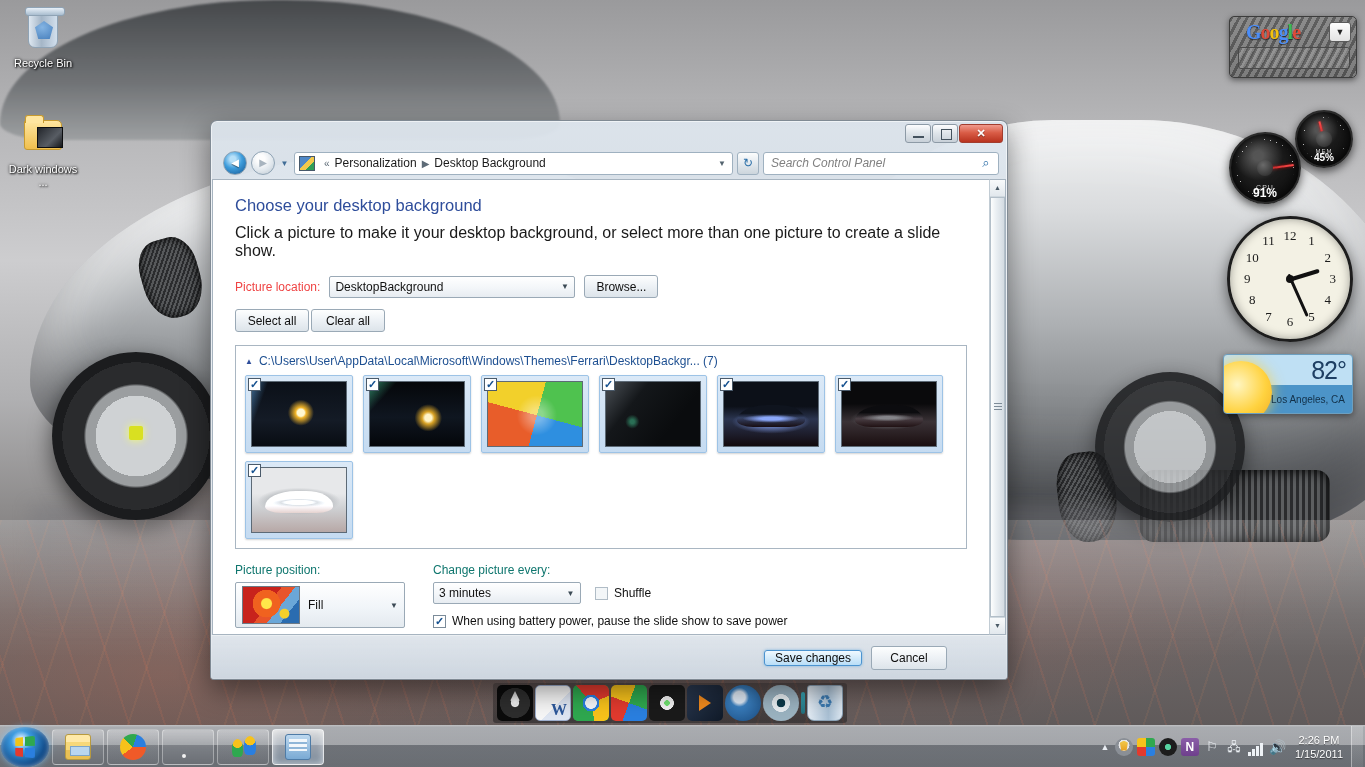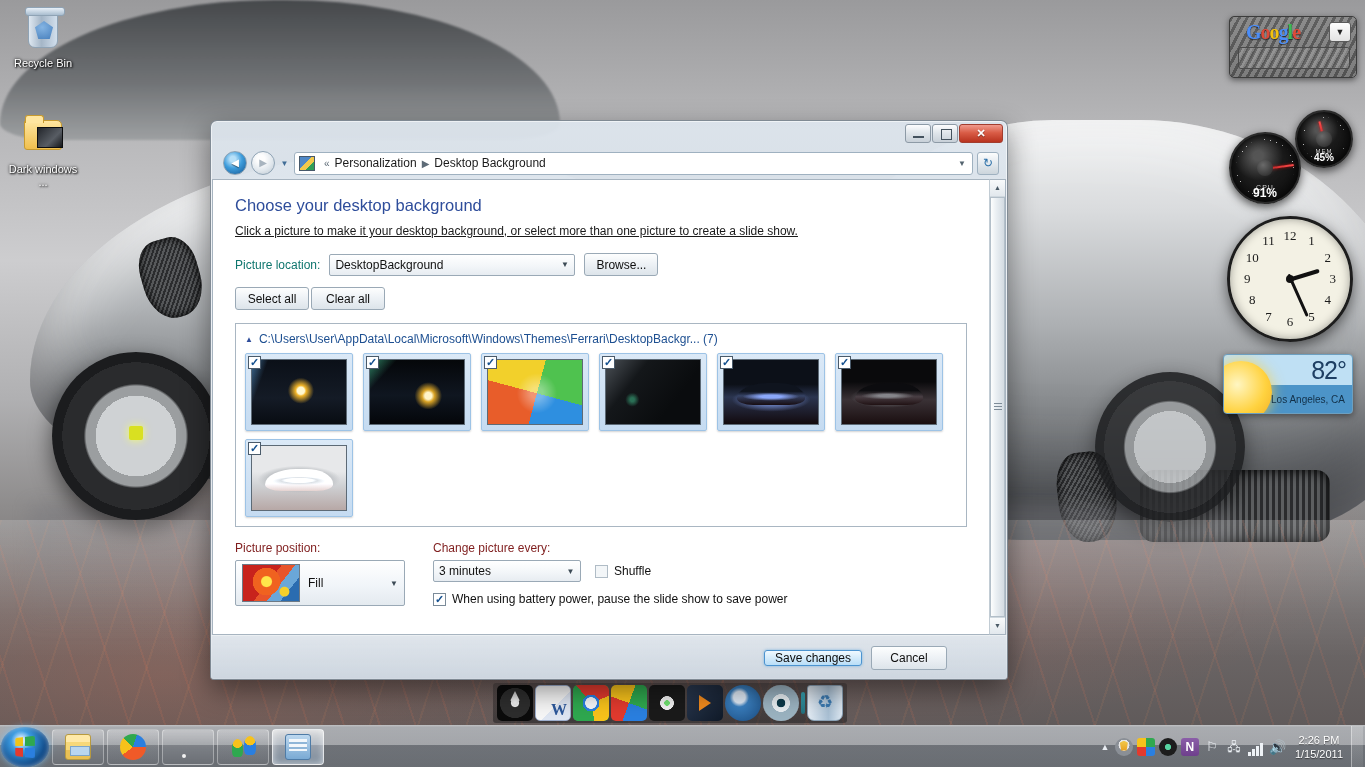--- a/index.html
+++ b/index.html
@@ -391,24 +391,24 @@
   #search-icon { width: 24px; text-align: center; color: #2c6ea8; font-size: 13px; cursor: pointer; }
 
   #content-shell { flex: 1; display: flex; min-height: 0; margin: 0 1px; }
   #content {
     flex: 1; min-width: 0; background: #fff;
     border: 1px solid #a7b4c0; border-right: none;
     padding: 16px 0 0 0; position: relative; overflow: hidden;
   }
   #content-inner { padding: 0 22px; }
   #page-title { color: #2e4d9b; font-size: 16.5px; margin-bottom: 9px; }
-  #page-sub { color: #1a1a1a; font-size: 12px; margin-bottom: 15px; text-decoration: underline; }
+  #page-sub { color: #1a1a1a; font-size: 16px; margin-bottom: 15px; }
 
   .row { display: flex; align-items: center; gap: 9px; margin-bottom: 11px; }
-  .lbl { font-size: 12px; color: #0f766e; }
+  .lbl { font-size: 12px; color: #ef4444; }
   .combo {
     height: 22px; border: 1px solid #9aa9b6; border-radius: 2px;
     background: linear-gradient(to bottom, #ffffff, #f3f6f9 55%, #e7ecf1);
     display: flex; align-items: center; padding-left: 5px; cursor: pointer;
     font-size: 12px; color: #111;
   }
   .combo .arrow { margin-left: auto; width: 19px; text-align: center; color: #3c4a55; font-size: 8px; }
   #combo-location { width: 246px; }
   .btn {
     height: 23px; min-width: 74px; padding: 0 10px;
@@ -467,21 +467,21 @@
       radial-gradient(ellipse 58% 28% at 50% 52%, #e9ebee 0 24%, #b0b4b8 46%, rgba(190,190,195,0) 76%),
       linear-gradient(to bottom, #e7e8ea 0 40%, #cfd1d4 62%, #b7a8a6 100%); }
   .pic-bluecar::after, .pic-blackcar::after, .pic-silvercar::after {
     content:""; position:absolute; left:14%; top:36%; width:72%; height:34%;
     border-radius: 46% 40% 24% 24% / 72% 68% 30% 30%;
     background: inherit; filter: brightness(1.25) blur(.6px);
   }
 
   #bottom-opts { display: flex; gap: 22px; }
   #pos-col { width: 176px; }
-  .opt-label { font-size: 12px; color: #7f1d1d; margin-bottom: 5px; }
+  .opt-label { font-size: 12px; color: #0f766e; margin-bottom: 5px; }
   #combo-position {
     width: 170px; height: 46px; border: 1px solid #9aa9b6; border-radius: 2px;
     background: linear-gradient(to bottom, #ffffff, #f1f5f9 55%, #e4eaef);
     display: flex; align-items: center; padding: 0 6px; cursor: pointer;
   }
   #pos-preview {
     width: 58px; height: 38px; flex: none; margin-right: 8px;
     border: 1px solid #6d7a86;
     background:
       radial-gradient(circle at 42% 46%, #ffe74a 0 13%, #f0621f 16% 36%, rgba(0,0,0,0) 37%),
@@ -651,20 +651,24 @@
         <span class="crumb-sep">«</span>
         <span class="crumb">Personalization</span>
         <span class="crumb-sep">▶</span>
         <span class="crumb">Desktop Background</span>
         <div id="addr-spacer"></div>
         <div id="addr-drop">▼</div>
       </div>
 
       <div id="nav-refresh">↻</div>
 
+      <div id="searchbox">
+        <input id="search-input" type="text" placeholder="Search Control Panel" style="">
+        <div id="search-icon">⌕</div>
+      </div>
     </div>
 
     <div id="content-shell">
       <div id="content">
         <div id="content-inner">
 
           <div id="page-title">Choose your desktop background</div>
           <div id="page-sub">Click a picture to make it your desktop background, or select more than one picture to create a slide show.</div>
 
           <div class="row">

